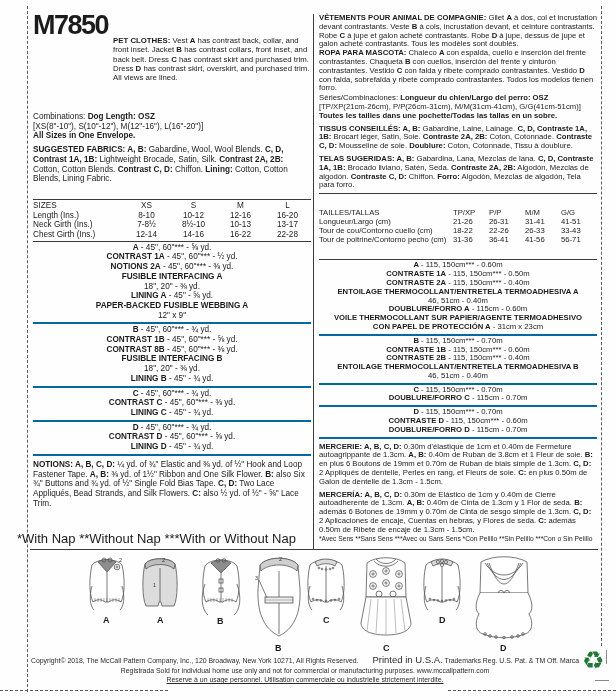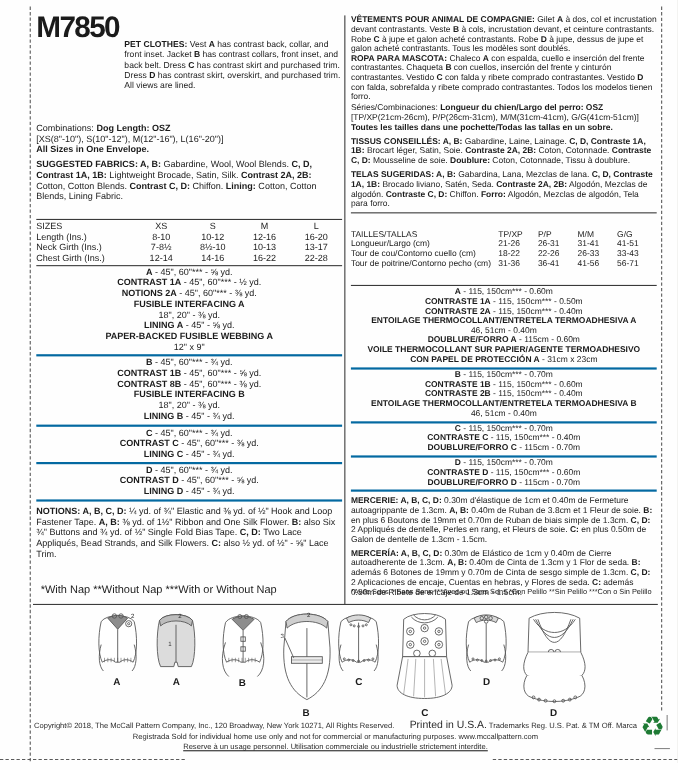--- a/index.html
+++ b/index.html
@@ -25,21 +25,21 @@
   
   .sztable{border-top:1px solid #3a3a3a;border-bottom:1px solid #3a3a3a;padding:1px 0;margin-top:15px;}
   .mtable{border-top:1px solid #3a3a3a;border-bottom:1px solid #3a3a3a;padding:15px 0;margin-top:3px;}
   .trow{display:flex;}
   .tlabel{flex:1;}
   .tcell{width:47px;text-align:center;}
   .tcellR{width:36px;text-align:left;}
   
   .ygroup{border-bottom:2px solid #0369a1;padding:1px 0 2px;text-align:center;}
   
-  .fnL{position:absolute;left:37px;top:531px;font-size:10px;text-align:right;}
+  .fnL{position:absolute;left:17px;top:531px;font-size:13px;text-align:right;}
   .fnR{position:absolute;left:319px;top:535px;width:278px;font-size:6.7px;}
   .ruleBottom{position:absolute;left:30px;top:549px;width:568px;border-top:1px solid #3c3c3c;}
   
   .views{position:absolute;left:0;top:552px;width:616px;height:100px;}
   .views svg{position:absolute;}
   .vlabel{position:absolute;font-size:9px;font-weight:700;}
   .pnum{font-size:5.5px;fill:#333;font-family:"Liberation Sans",sans-serif;}
   
   .footer{position:absolute;left:20px;top:655px;width:570px;text-align:center;
           font-size:6.9px;line-height:9.6px;color:#2a2a2a;}
@@ -222,21 +222,20 @@
 
     <div><b>B</b><span> - 115, 150cm*** - 0.70m</span></div>
         <div><b>CONTRASTE 1B</b><span> - 115, 150cm*** - 0.60m</span></div>
         <div><b>CONTRASTE 2B</b><span> - 115, 150cm*** - 0.40m</span></div>
         <div><b>ENTOILAGE THERMOCOLLANT/ENTRETELA TERMOADHESIVA B</b><span></span></div>
         <div><b></b><span>46, 51cm - 0.40m</span></div>
       </div>
     <div class="ygroup">
 
     <div><b>C</b><span> - 115, 150cm*** - 0.70m</span></div>
-        <div><b>CONTRASTE C</b><span> - 115, 150cm*** - 0.40m</span></div>
         <div><b>DOUBLURE/FORRO C</b><span> - 115cm - 0.70m</span></div>
       </div>
     <div class="ygroup">
 
     <div><b>D</b><span> - 115, 150cm*** - 0.70m</span></div>
         <div><b>CONTRASTE D</b><span> - 115, 150cm*** - 0.60m</span></div>
         <div><b>DOUBLURE/FORRO D</b><span> - 115cm - 0.70m</span></div>
       </div>
 
     <div class="mt2">

